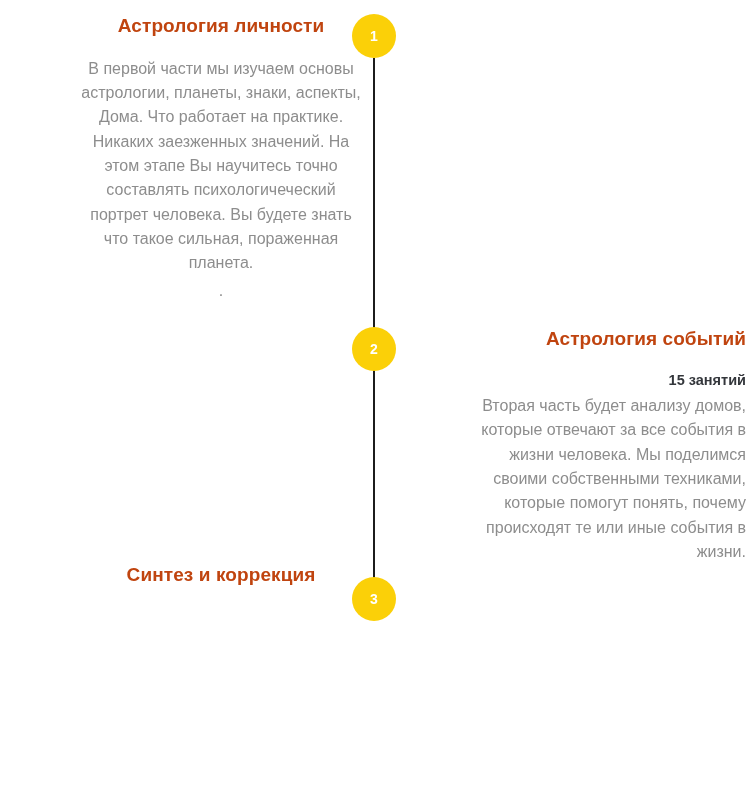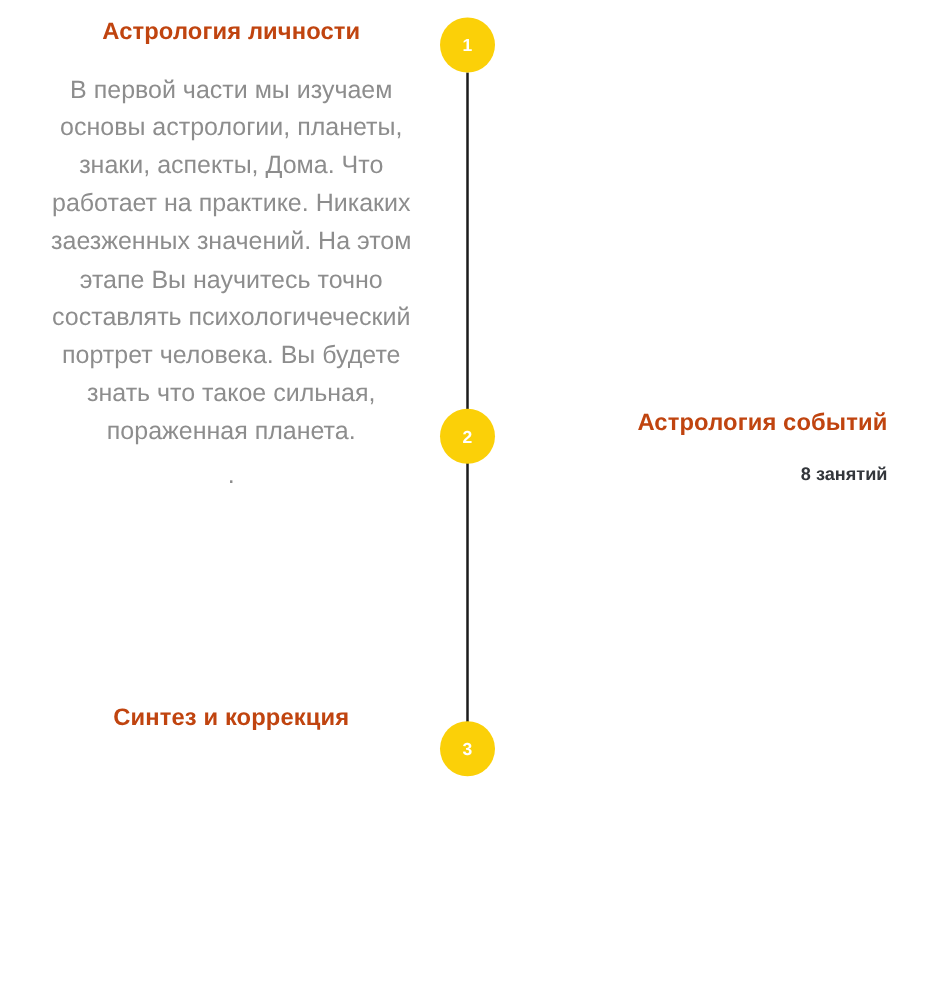--- a/index.html
+++ b/index.html
@@ -43,20 +43,21 @@
     line-height: 1;
     z-index: 2;
   }
   .node-1 { left: 352px; top: 14px; }
   .node-2 { left: 352px; top: 327px; }
   .node-3 { left: 352px; top: 577px; }
 
   
   .block {
     position: absolute;
+    margin-left: 36px;
   }
   .block-left {
     left: 40px;
     width: 290px;
     text-align: center;
   }
   .block-right {
     left: 420px;
     width: 290px;
     text-align: right;
@@ -75,21 +76,21 @@
   }
   .block-count {
     color: #33363b;
     font-size: 14.5px;
     font-weight: bold;
     line-height: 1.4;
     margin: 0 0 4px 0;
   }
   .block-body {
     color: #8d8d8d;
-    font-size: 20px;
+    font-size: 16px;
     font-weight: normal;
     line-height: 1.52;
     margin: 0;
   }
   .block-body .tail-dot {
     display: block;
     margin-top: 0.2em;
   }
 </style>
 </head>
@@ -105,21 +106,22 @@
   <div class="block block-left block-1">
     <h2 class="block-title">Астрология личности</h2>
     <p class="block-body"><span>В первой части мы изучаем основы астрологии, планеты, знаки, аспекты, Дома. Что работает на практике. Никаких заезженных значений. На этом этапе Вы научитесь точно составлять психологичеческий портрет человека. Вы будете знать что такое сильная, пораженная планета.</span><span class="tail-dot">.</span></p>
   </div>
 
   <div class="node node-2">
     <span>2</span>
   </div>
   <div class="block block-right block-2">
     <h2 class="block-title">Астрология событий</h2>
-    <p class="block-count">8 занятий</p>
+    <p class="block-count">15 занятий</p>
+    <p class="block-body">Вторая часть будет анализу домов, которые отвечают за все события в жизни человека. Мы поделимся своими собственными техниками, которые помогут понять, почему происходят те или иные события в жизни.</p>
   </div>
 
   <div class="node node-3">
     <span>3</span>
   </div>
   <div class="block block-left block-3">
     <h2 class="block-title">Синтез и коррекция</h2>
   </div>
 
 </div>

